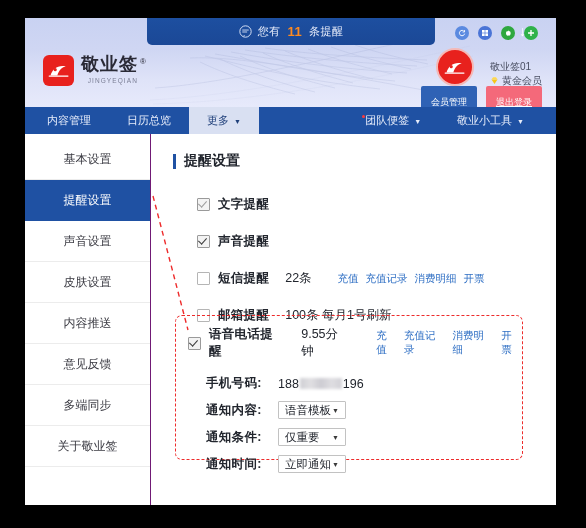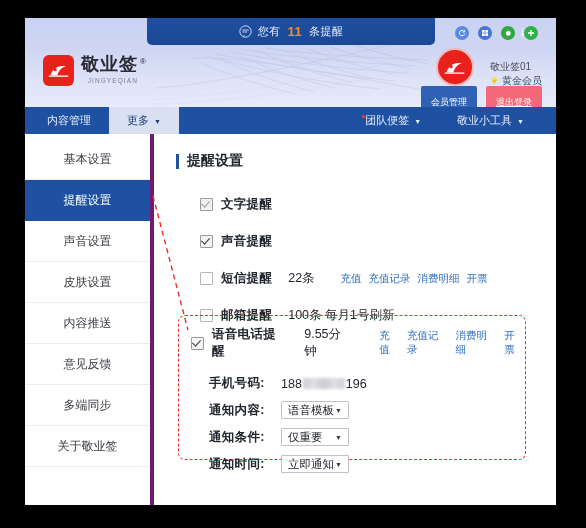--- a/index.html
+++ b/index.html
@@ -103,21 +103,21 @@
   .nav-item .caret{font-size:7px;margin-left:5px;position:relative;top:1px;}
   .reddot{
     width:3px;height:3px;background:#ff3a3a;border-radius:50%;
     position:absolute;margin-left:-3px;margin-top:-8px;
   }
 
   
   .content{display:flex;height:371px;background:#fff;}
   .sidebar{
     width:125px;flex:none;background:#ffffff;
-    border-right:4px solid #701a75;
+    border-right:1px solid #701a75;
     padding-top:5px;
   }
   .side-item{
     height:40px;display:flex;align-items:center;justify-content:center;
     font-size:12px;color:#3a3a42;cursor:pointer;
     border-bottom:1px solid #ececec;
   }
   .side-item.active{background:#1f51a3;color:#ffffff;border-bottom-color:#1f51a3;}
 
   .panel{flex:1;padding:18px 0 0 22px;position:relative;}
@@ -292,20 +292,23 @@
       <button class="btn-member">会员管理</button>
       <button class="btn-logout">退出登录</button>
     </div>
   </div>
 
   <div class="navbar">
     <div class="nav-left">
       <div class="nav-item first">
         <span>内容管理</span>
       </div>
+      <div class="nav-item">
+        <span>日历总览</span>
+      </div>
       <div class="nav-item active">
         <span>更多</span>
         <span class="caret">▼</span>
       </div>
     </div>
     <div class="nav-right">
       <div class="nav-item">
         <span class="reddot"></span>
         <span>团队便签</span>
         <span class="caret">▼</span>

